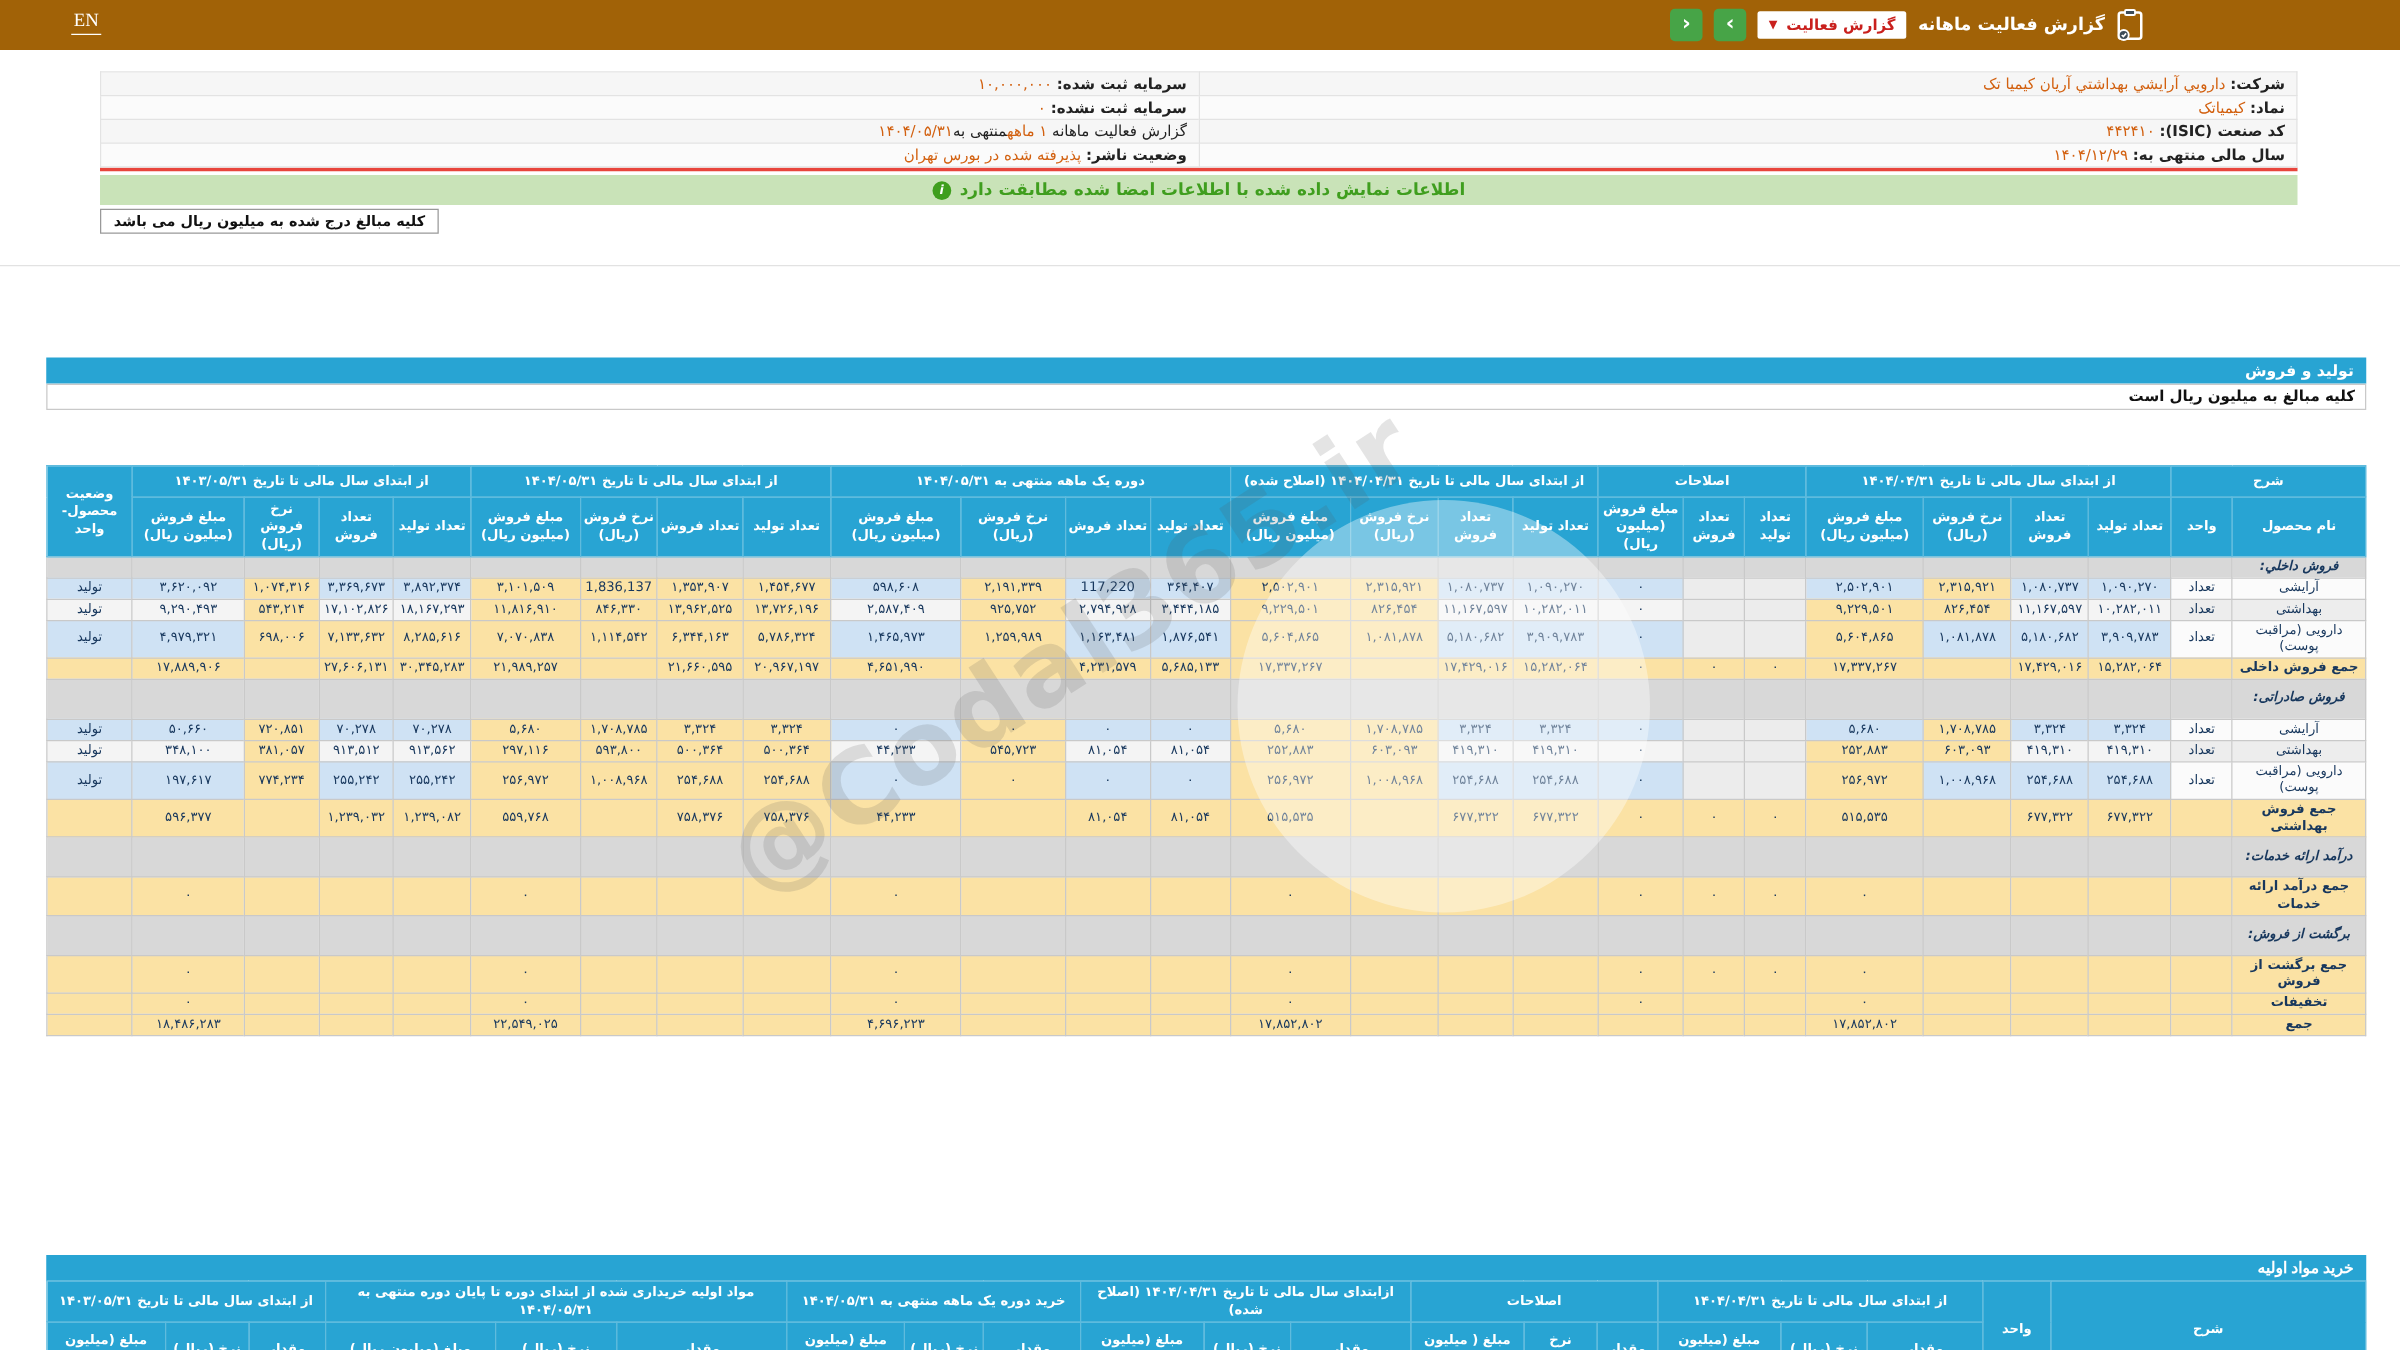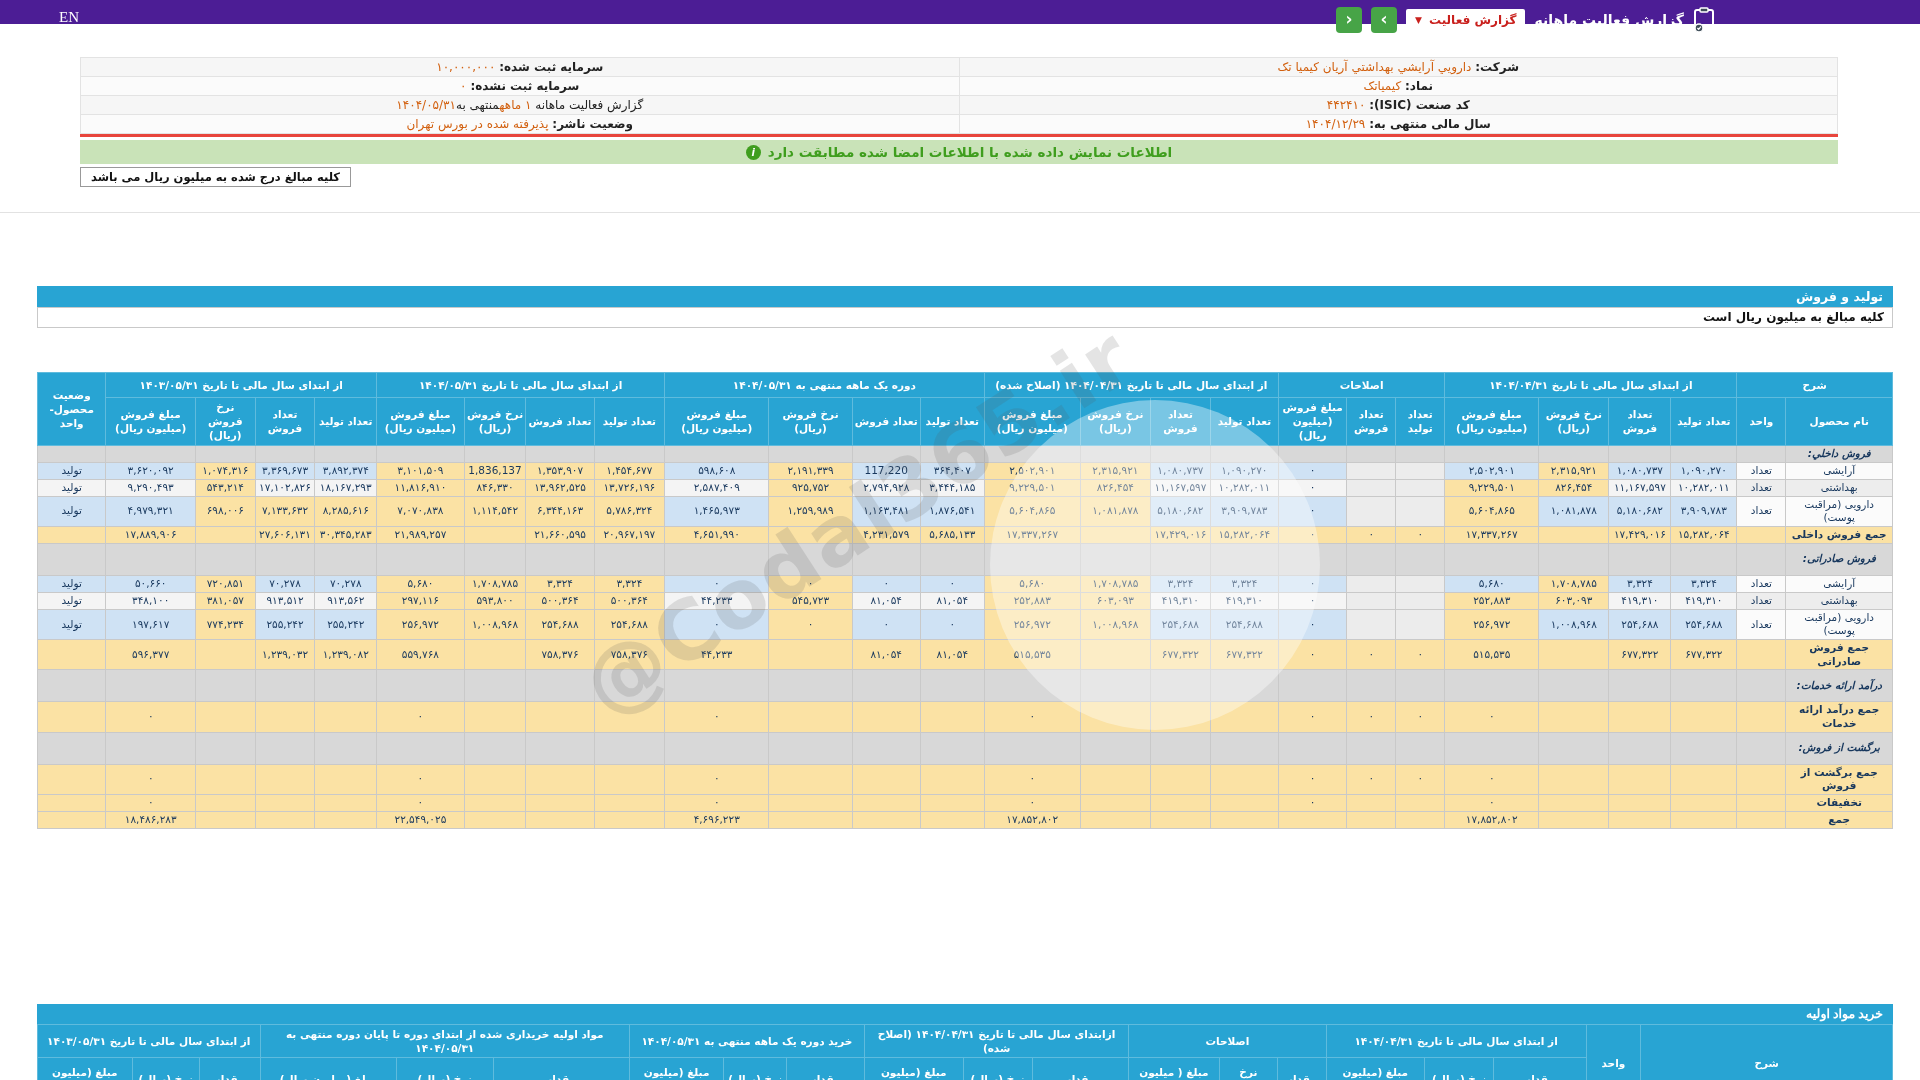--- a/index.html
+++ b/index.html
@@ -2,32 +2,32 @@
 <html lang="fa" dir="rtl"><head>
 <meta charset="utf-8">
 <style>
   * { box-sizing: border-box; }
   html,body { margin:0; padding:0; }
   body {
     width:1920px; height:1080px; overflow:hidden; position:relative;
     background:#ffffff; font-family:"DejaVu Sans", sans-serif; direction:rtl;
   }
   
-  .topbar{ position:absolute; top:0; left:0; width:1920px; height:24px; background:#4c1d95; z-index:10; }
+  .topbar{ position:absolute; top:0; left:0; width:1920px; height:40px; background:#a16207; z-index:10; }
   .tb-cluster{ position:absolute; top:0; right:205px; height:40px; display:flex; align-items:center; gap:9px; }
   .brand-icon{ width:22px; height:26px; display:block; }
   .tb-title{ color:#fff; font-size:14px; font-weight:700; }
   .chip{ background:#fff; color:#c9201d; font-size:12px; font-weight:700; padding:4px 9px; border-radius:2px; display:flex; align-items:center; gap:7px; cursor:pointer; }
   .chip .caret{ font-size:9px; }
   .navbtn{ width:26px; height:26px; background:#47a447; border-radius:4px; color:#fff; font-size:17px; font-weight:700; display:flex; align-items:center; justify-content:center; cursor:pointer; padding-bottom:3px; }
   .en-link{ position:absolute; left:57px; top:9px; color:#fff; font-family:"Liberation Serif", serif; font-size:15px; text-decoration:none; border-bottom:1px solid #fff; padding:0 2px 1px 2px; }
   
   .info-wrap{ position:absolute; top:57px; left:80px; width:1758px; border-bottom:3px solid #e8453c; z-index:2;}
   .info-table{ width:100%; border-collapse:collapse; border:1px solid #ccc; }
-  .info-table td{ border:1px solid #e3e3e3; height:19px; font-size:12px; padding:0 9px; width:50%; background:#fbfbfb;text-align:center; }
+  .info-table td{ border:1px solid #e3e3e3; height:19px; font-size:12px; padding:0 9px; width:50%; background:#fbfbfb; }
   .info-table tr:nth-child(odd) td{ background:#f6f6f6; }
   .ilabel{ font-weight:700; color:#222; }
   .ivalue{ color:#d2600f; }
   .iplain{ color:#222; }
   
   .banner{ position:absolute; top:140px; left:80px; width:1758px; height:24px; background:#c9e3b8; color:#3f9e1e; font-size:13.5px; font-weight:700; display:flex; align-items:center; justify-content:center; gap:7px; z-index:2;}
   .binfo{ width:15px; height:15px; border-radius:50%; background:#3f9e1e; color:#fff; font-size:10px; font-weight:700; display:inline-flex; align-items:center; justify-content:center; font-style:italic; }
   
   .note-box{ position:absolute; top:167px; left:80px; border:1px solid #999; background:#fff; font-size:11.5px; font-weight:700; color:#111; padding:2px 10px; z-index:2;}
   .hdiv{ position:absolute; top:212px; left:0; width:1920px; border-top:1px solid #e2e2e2; }
@@ -428,21 +428,21 @@
           <td class="cy">۲۵۴,۶۸۸</td>
           <td class="cy">۱,۰۰۸,۹۶۸</td>
           <td class="cy">۲۵۶,۹۷۲</td>
           <td class="cb">۲۵۵,۲۴۲</td>
           <td class="cb">۲۵۵,۲۴۲</td>
           <td class="cy">۷۷۴,۲۳۴</td>
           <td class="cb">۱۹۷,۶۱۷</td>
           <td class="cb">تولید</td>
         </tr>
         <tr class="tot">
-          <td class="lbl">جمع فروش صادراتی</td>
+          <td class="lbl">جمع فروش بهداشتی</td>
           <td class=""></td>
           <td class="cy">۶۷۷,۳۲۲</td>
           <td class="cy">۶۷۷,۳۲۲</td>
           <td class="cy"></td>
           <td class="cy">۵۱۵,۵۳۵</td>
           <td class="cy">۰</td>
           <td class="cy">۰</td>
           <td class="cy">۰</td>
           <td class="cy">۶۷۷,۳۲۲</td>
           <td class="cy">۶۷۷,۳۲۲</td>

